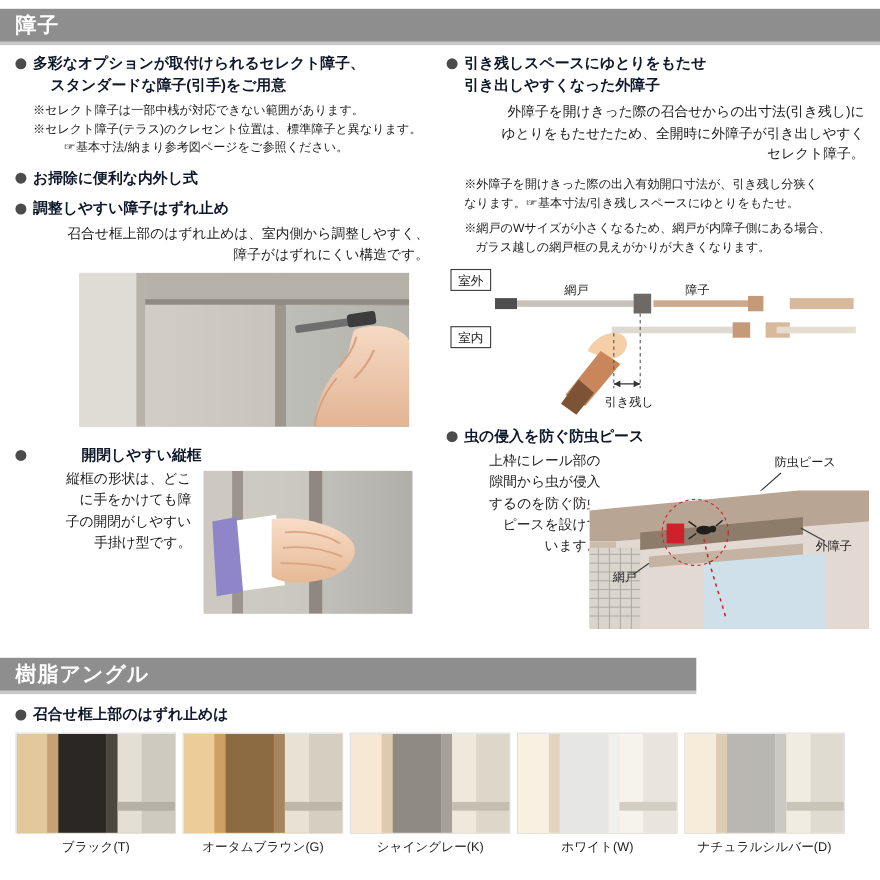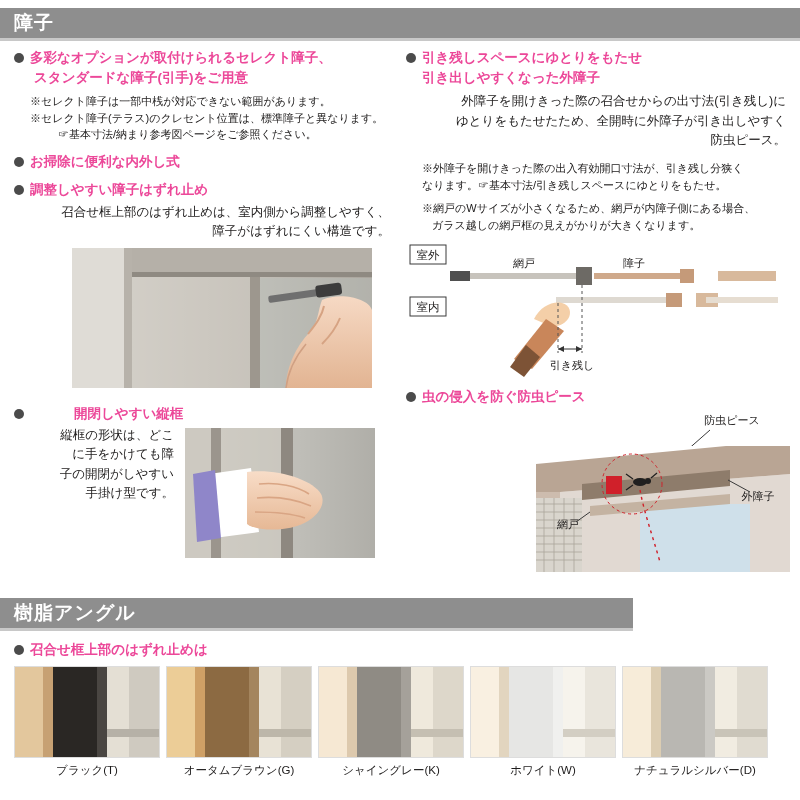--- a/index.html
+++ b/index.html
@@ -36,21 +36,21 @@
   .section-bar.shoji { margin-top:8px; }
   .section-bar.jushi { background:#8e8e8e; }
 
   
   .bullet-head {
     display:flex;
     align-items:flex-start;
     font-size:13.5px;
     font-weight:bold;
     line-height:1.45;
-    color:#ec4899;
+    color:#0f172a;
   }
   .bullet-head .dot {
     width:10px; height:10px;
     border-radius:50%;
     background:#4b4b4b;
     margin-top:5px;
     margin-right:6px;
     flex:0 0 auto;
   }
   .body-text {
@@ -120,21 +120,21 @@
 </div>
 
 <div class="cols">
 
   <div class="col-left">
 
     <div class="bullet-head">
       <span class="dot"></span>
       <span>
         <span>多彩なオプションが取付けられるセレクト障子、</span><br>
-        <span style="display:inline-block;margin-left:4px">スタンダードな障子(引手)をご用意</span>
+        <span style="display:inline-block;margin-left:16px">スタンダードな障子(引手)をご用意</span>
       </span>
     </div>
 
     <div class="note-text pad-l" style="margin-top:6px;">※セレクト障子は一部中桟が対応できない範囲があります。</div>
     <div class="note-text pad-l">※セレクト障子(テラス)のクレセント位置は、標準障子と異なります。</div>
     <div class="note-text pad-l" style="margin-left:28px;">☞基本寸法/納まり参考図ページをご参照ください。</div>
 
     <div class="bullet-head" style="margin-top:9px;">
       <span class="dot"></span>
       <span>お掃除に便利な内外し式</span>
@@ -241,21 +241,21 @@
       <span class="dot"></span>
       <span>
         <span>引き残しスペースにゆとりをもたせ</span><br>
         <span>引き出しやすくなった外障子</span>
       </span>
     </div>
 
     <div class="body-text pad-l" style="margin-top:5px;">
       <span>外障子を開けきった際の召合せからの出寸法(引き残し)に</span><br>
       <span>ゆとりをもたせたため、全開時に外障子が引き出しやすく</span><br>
-      <span>防虫ピース。</span>
+      <span>セレクト障子。</span>
     </div>
 
     <div class="note-text pad-l" style="margin-top:10px;">
       <span>※外障子を開けきった際の出入有効開口寸法が、引き残し分狭く</span><br>
       <span>なります。☞基本寸法/引き残しスペースにゆとりをもたせ。</span>
     </div>
 
     <div class="note-text pad-l" style="margin-top:7px;">
       <span>※網戸のWサイズが小さくなるため、網戸が内障子側にある場合、</span><br>
       <span style="display:inline-block;margin-left:10px;">ガラス越しの網戸框の見えがかりが大きくなります。</span>
@@ -296,20 +296,27 @@
         <line x1="152" y1="108" x2="176" y2="108" stroke="#333" stroke-width="1"></line>
         <polygon points="152,108 158,105 158,111" fill="#333"></polygon>
         <polygon points="176,108 170,105 170,111" fill="#333"></polygon>
         <text x="166" y="128" font-size="11" text-anchor="middle" fill="#1d1b1b" font-family="'Liberation Sans',sans-serif">引き残し</text>
       </svg>
     </div>
 
     <div class="bullet-head" style="margin-top:6px;">
       <span class="dot"></span>
       <span>虫の侵入を防ぐ防虫ピース</span>
+    </div>
+    <div class="body-text pad-l" style="margin-top:3px;width:140px;">
+      <span>上枠にレール部の</span><br>
+      <span>隙間から虫が侵入</span><br>
+      <span>するのを防ぐ防虫</span><br>
+      <span>ピースを設けて</span><br>
+      <span>います。</span>
     </div>
 
   </div>
 </div>
 
 <div class="diagram" style="position:absolute; left:520px; top:412px; width:270px; height:160px;">
   <svg width="270" height="160" viewBox="0 0 270 160">
 
     <text x="212" y="12" font-size="11" text-anchor="middle" fill="#1d1b1b" font-family="'Liberation Sans',sans-serif">防虫ピース</text>
     <line x1="190" y1="18" x2="140" y2="62" stroke="#3a3a3a" stroke-width="1"></line>

